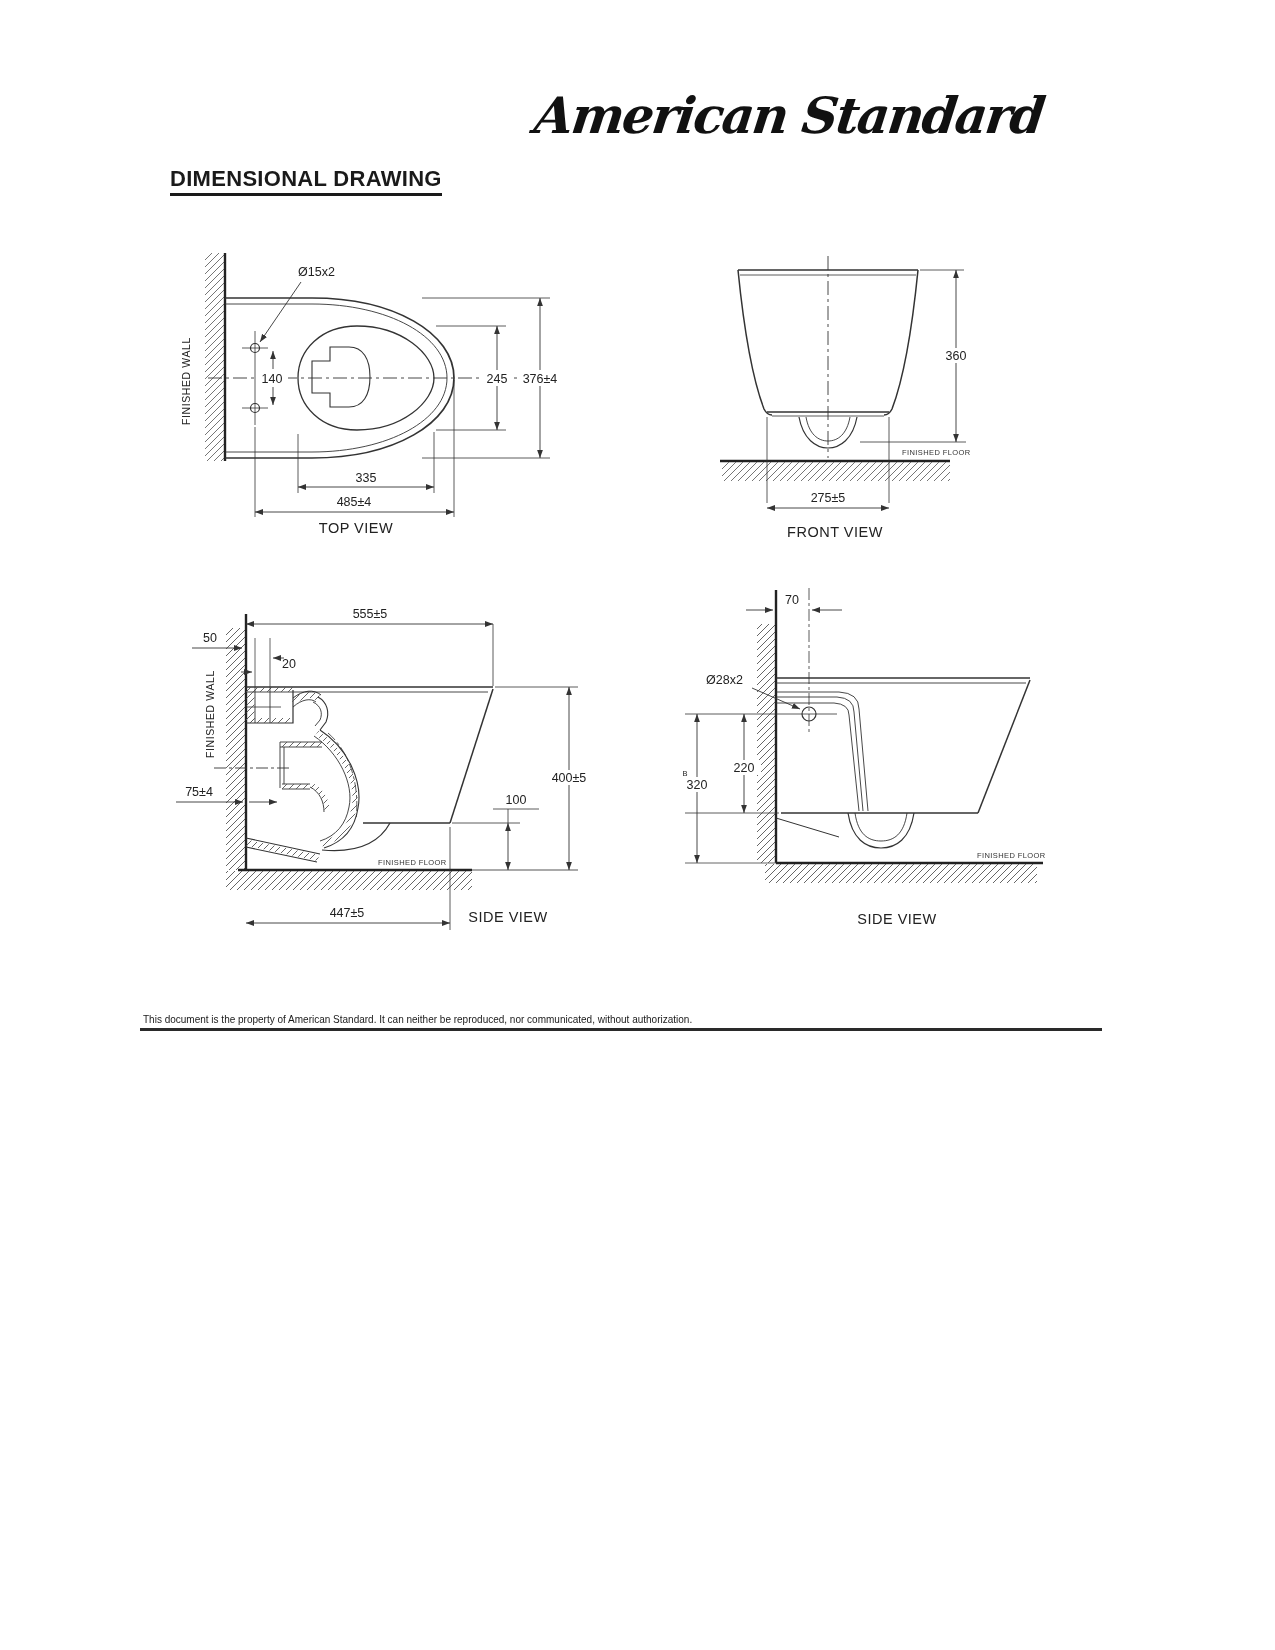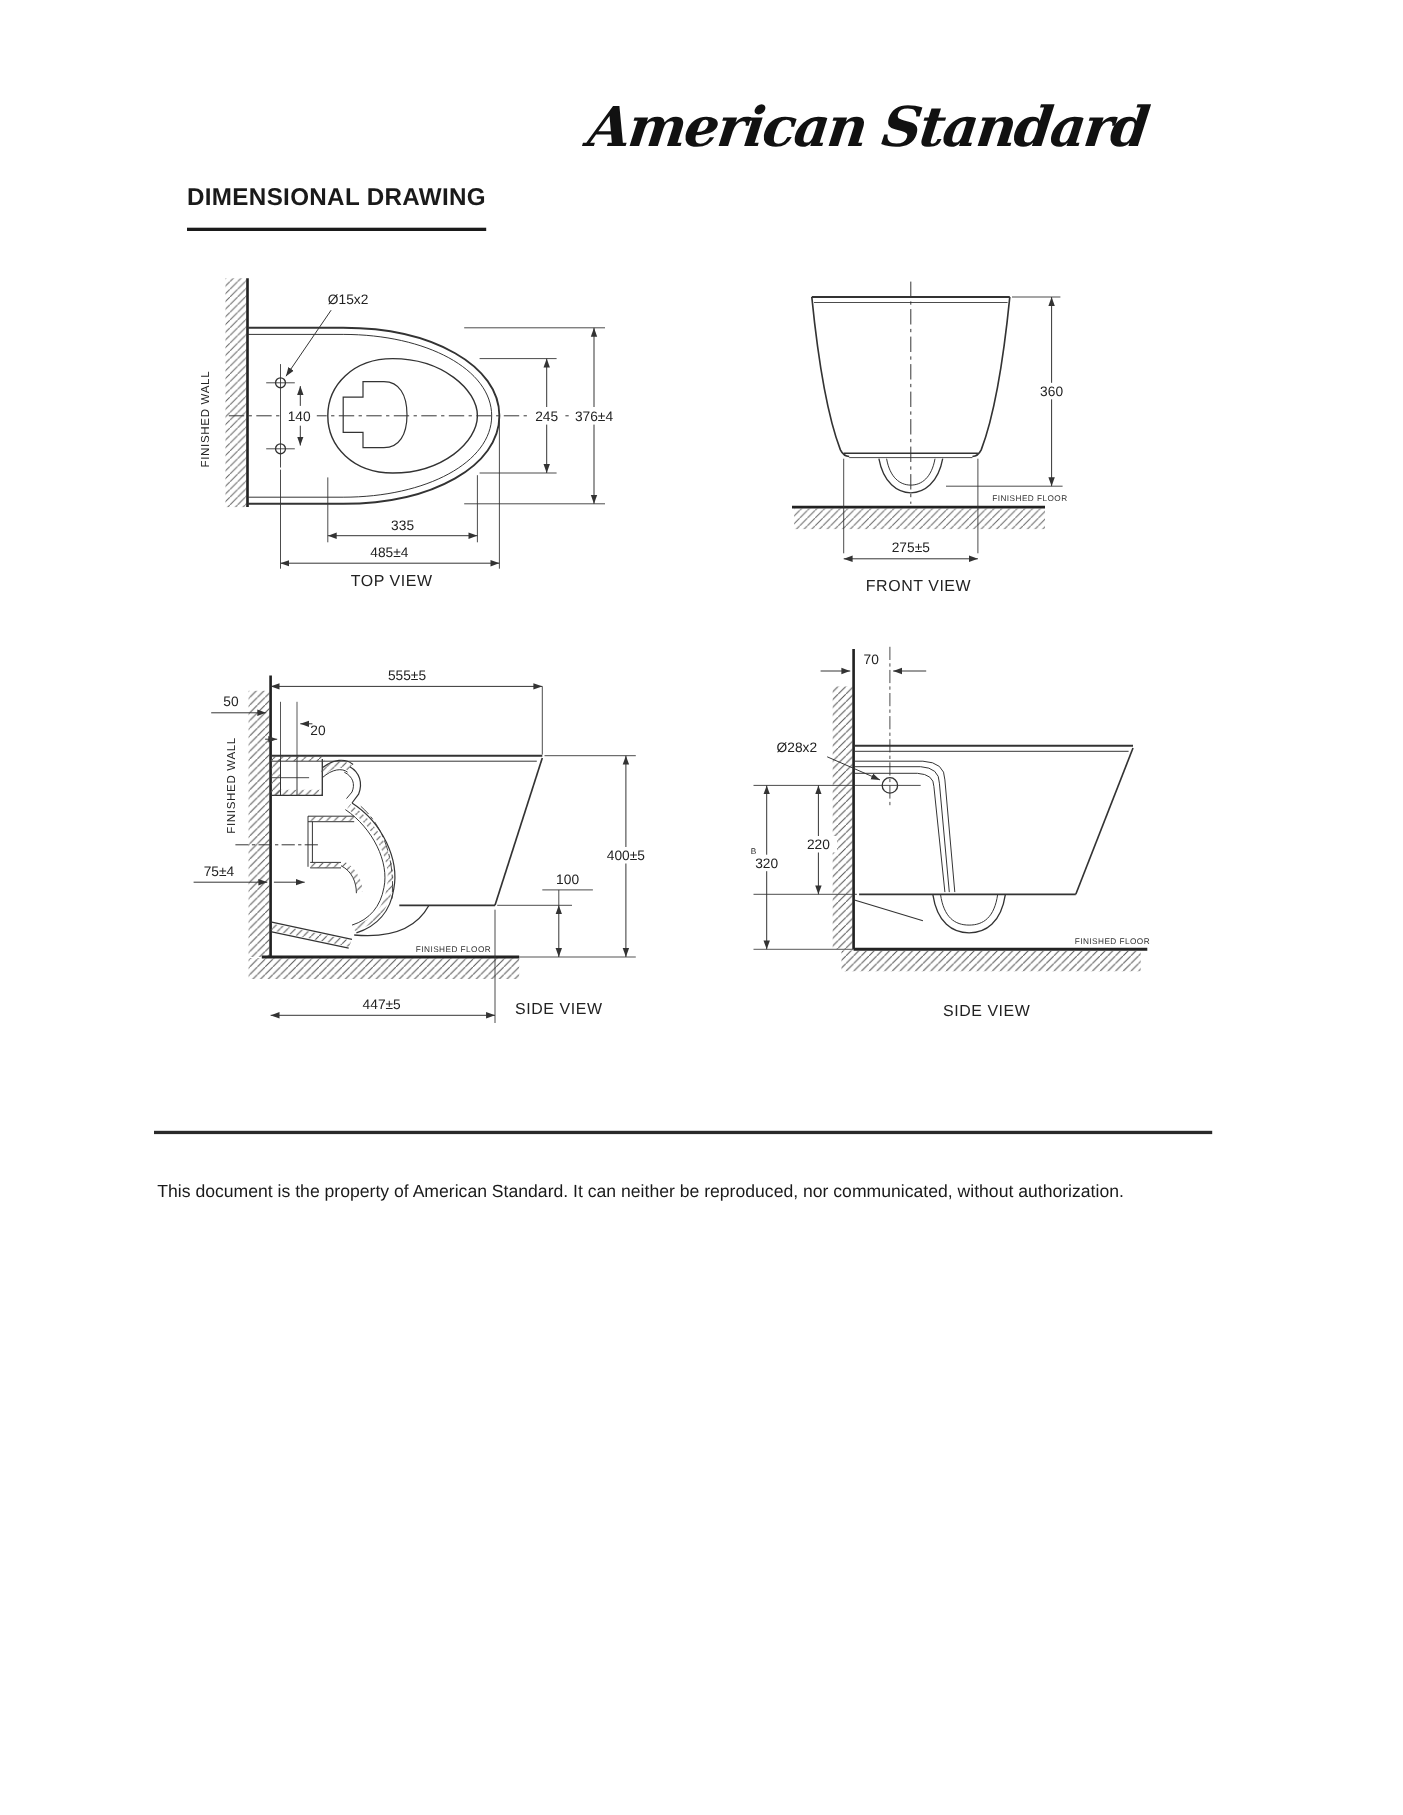--- a/index.html
+++ b/index.html
@@ -2,35 +2,35 @@
 <html><head>
 <meta charset="utf-8">
 <style>
   html,body{margin:0;padding:0;background:#fff;}
   #page{position:relative;width:1275px;height:1650px;background:#ffffff;overflow:hidden;
         font-family:"Liberation Sans",sans-serif;color:#1a1a1a;}
   #brand{position:absolute;right:232px;top:86px;
          font-family:"DejaVu Serif",serif;font-style:italic;font-weight:bold;
          font-size:50px;letter-spacing:-2px;color:#111;transform:skewX(-7deg);white-space:nowrap;}
   #doc-title{position:absolute;left:170px;top:166px;font-size:22px;font-weight:bold;
-             letter-spacing:.3px;border-bottom:3px solid #1a1a1a;padding-bottom:15px;}
+             letter-spacing:.3px;border-bottom:3px solid #1a1a1a;padding-bottom:1px;}
   .view{position:absolute;}
   #view-top{left:160px;top:235px;}
   #view-front{left:650px;top:240px;}
   #view-side1{left:150px;top:550px;}
   #view-side2{left:615px;top:540px;}
   svg{display:block;}
   svg text{font-family:"Liberation Sans",sans-serif;fill:#222;}
   .dim{font-size:12.5px;}
   .viewlabel{font-size:14.5px;letter-spacing:.5px;}
   .tiny{font-size:7.5px;letter-spacing:.4px;fill:#333;}
   .rot{font-size:10.5px;letter-spacing:.6px;}
   .sup{font-size:7.5px;}
   #footer-rule{position:absolute;left:140px;top:1028px;width:962px;height:3px;background:#2a2a2a;}
-  #footer{position:absolute;left:143px;top:1073px;width:948px;font-size:16px;line-height:1.42;}
+  #footer{position:absolute;left:143px;top:1013px;width:948px;font-size:10px;line-height:1.42;}
   #footer p{margin:0 0 7px 0;}
 </style>
 </head>
 <body>
 
 <div id="page">
 
   <div id="brand">American Standard</div>
   <div id="doc-title">DIMENSIONAL DRAWING</div>
 

